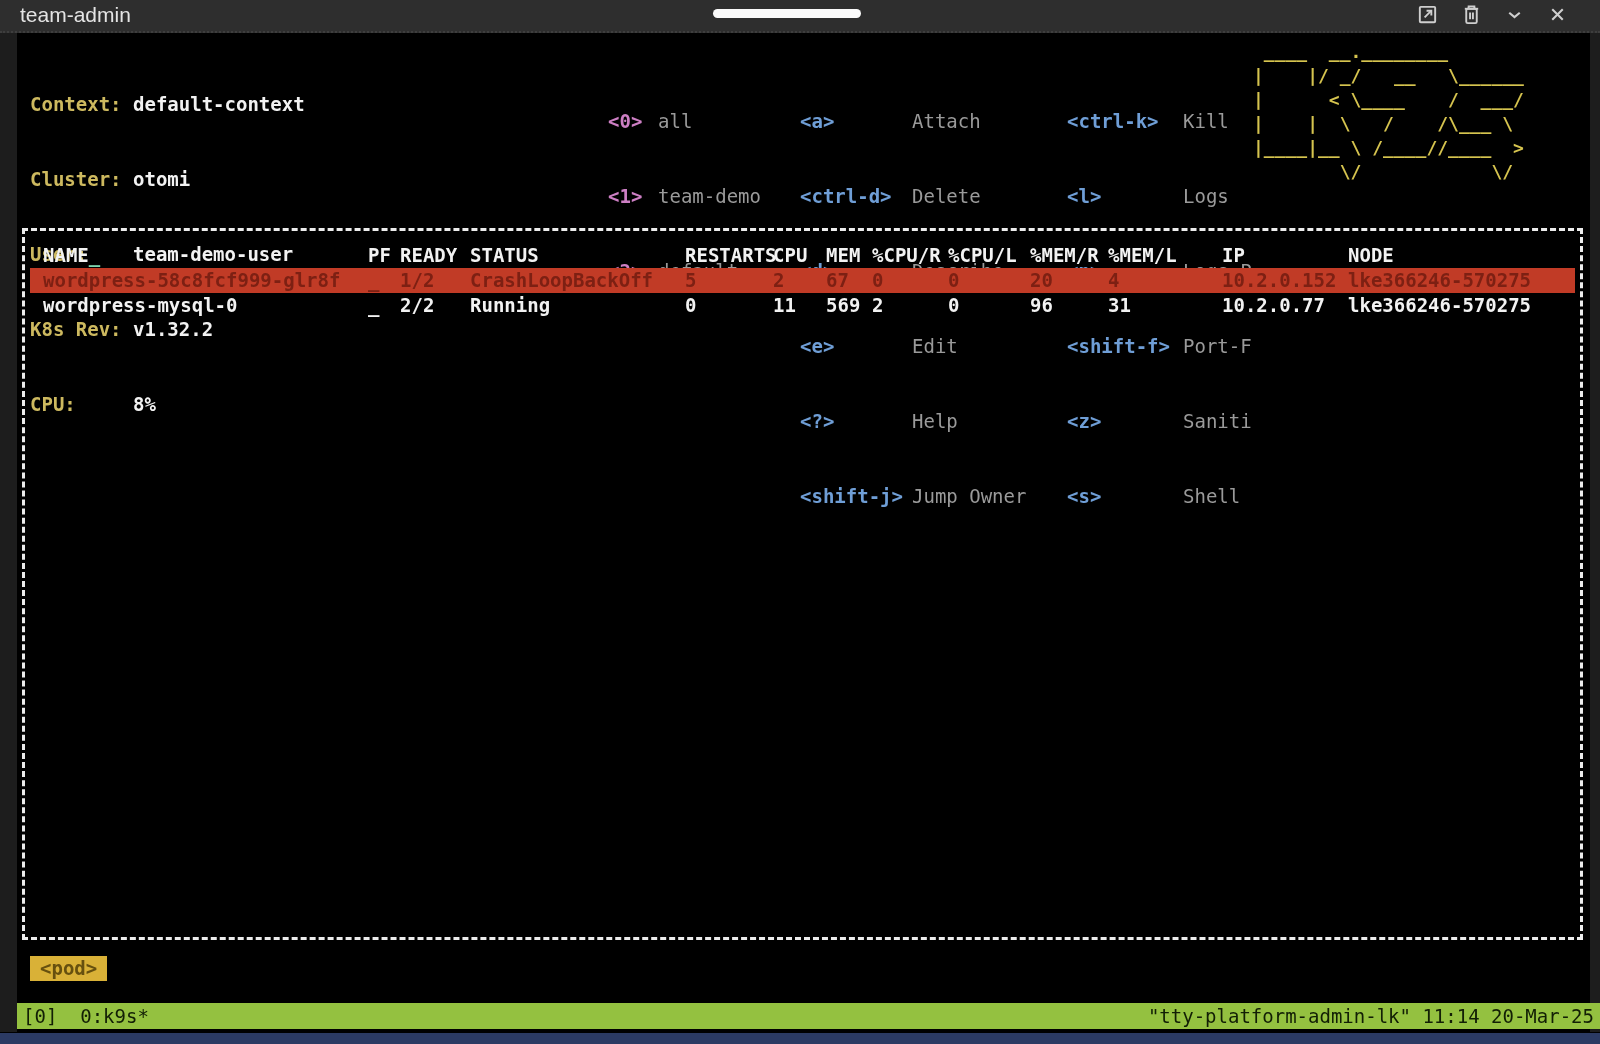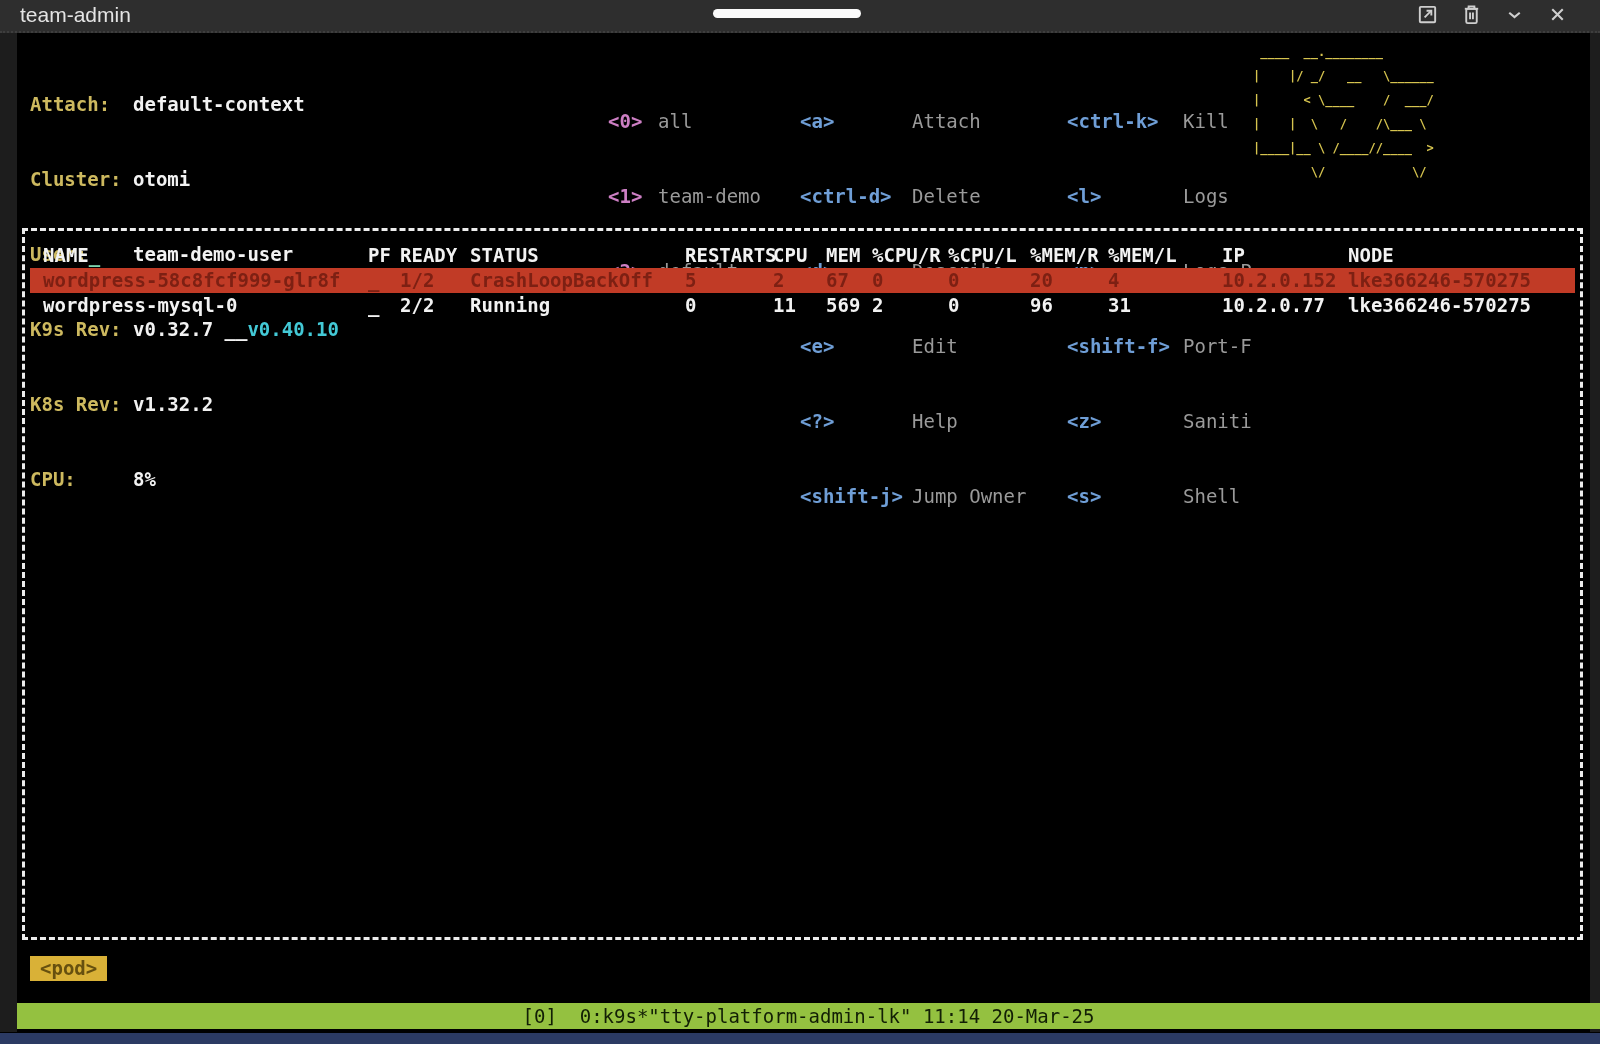--- a/index.html
+++ b/index.html
@@ -24,21 +24,21 @@
   .hotcol{position:absolute;top:59px;line-height:25px;white-space:pre;}
   .hotcol .key{display:inline-block;font-weight:bold;}
   .ns-col{left:608px;}
   .ns-col .key{width:50px;color:var(--key-pink,#cd7fc4);}
   .act1-col{left:800px;}
   .act1-col .key{width:112px;color:var(--key-blue,#6f9ed6);}
   .act2-col{left:1067px;}
   .act2-col .key{width:116px;color:var(--key-blue,#6f9ed6);}
   .hotcol .mlabel{color:var(--menu-grey,#9a9a9a);}
   .logo{position:absolute;left:1253px;top:40px;margin:0;color:var(--logo-yellow,#d6c44f);
-        font-family:"DejaVu Sans Mono",monospace;font-size:12px;line-height:24px;font-weight:bold;}
+        font-family:"DejaVu Sans Mono",monospace;font-size:18px;line-height:24px;font-weight:bold;}
   
   .frame{position:absolute;left:22px;top:228px;width:1561px;height:712px;box-sizing:border-box;
          border:3px dashed #ececec;}
   .frame-title{position:absolute;top:-15px;left:562px;background:#000;padding:0 10px;
                font-size:20px;font-weight:bold;white-space:pre;}
   .t-res{color:var(--cyan,#43c9d6);}
   .t-punct{color:#b9c7cb;}
   .t-ns{color:#c990c9;}
   .t-count{color:#ffffff;}
   .t-chip{background:var(--chip-bg,#3cb8ab);color:#0b2a27;}
@@ -52,21 +52,21 @@
   .row .c-ip{padding-left:36px;}
   .row .c-node{padding-left:2px;}
   .hdr{color:var(--white,#f2f2f2);}
   .hdr .sort{color:#7fd7b0;}
   .pod-row{color:var(--white,#f2f2f2);cursor:pointer;}
   .pod-row.selected{background:var(--red-bg,#c13b26);color:var(--red-text,#7d2013);}
   
   .crumb{position:absolute;left:30px;top:956px;background:var(--badge-bg,#d9b137);
          color:#66500f;font-weight:bold;font-size:19px;line-height:25px;padding:0 10px;}
   .tmux{position:absolute;left:17px;right:0;top:1003px;height:26px;background:var(--tmux-green,#94c140);
-        color:#121f05;font-size:19px;line-height:26px;display:flex;justify-content:center;
+        color:#121f05;font-size:19px;line-height:26px;display:flex;justify-content:space-between;
         padding:0 6px;white-space:pre;}
   .bottom-strip{position:absolute;left:0;top:1033px;width:1600px;height:11px;background:var(--navy,#2b3a63);}
 </style>
 </head>
 <body>
 
 <div class="titlebar">
   <span class="win-title">team-admin</span>
   <span class="drag-pill"></span>
   <span class="win-icons">
@@ -94,24 +94,23 @@
       <svg width="21" height="23" viewBox="0 0 24 24" fill="none" stroke="#cfcfcf" stroke-width="2.4">
         <path d="M6 6 L18 18 M18 6 L6 18"></path>
       </svg>
     </span>
   </span>
 </div>
 <div class="gutter-left"></div>
 <div class="gutter-right"></div>
 
 <div class="info term">
-  <div><span class="lbl">Attach:</span><span class="val">default-context</span></div>
+  <div><span class="lbl">Context:</span><span class="val">default-context</span></div>
   <div><span class="lbl">Cluster:</span><span class="val">otomi</span></div>
   <div><span class="lbl">User:</span><span class="val">team-demo-user</span></div>
-  <div><span class="lbl">K9s Rev:</span><span class="val">v0.32.7 __</span><span class="val-alt">v0.40.10</span></div>
   <div><span class="lbl">K8s Rev:</span><span class="val">v1.32.2</span></div>
   <div><span class="lbl">CPU:</span><span class="val">8%</span></div>
 </div>
 
 <div class="hotcol ns-col term">
   <div><span class="key">&lt;0&gt;</span><span class="mlabel">all</span></div>
   <div><span class="key">&lt;1&gt;</span><span class="mlabel">team-demo</span></div>
   <div><span class="key">&lt;2&gt;</span><span class="mlabel">default</span></div>
 </div>
 

